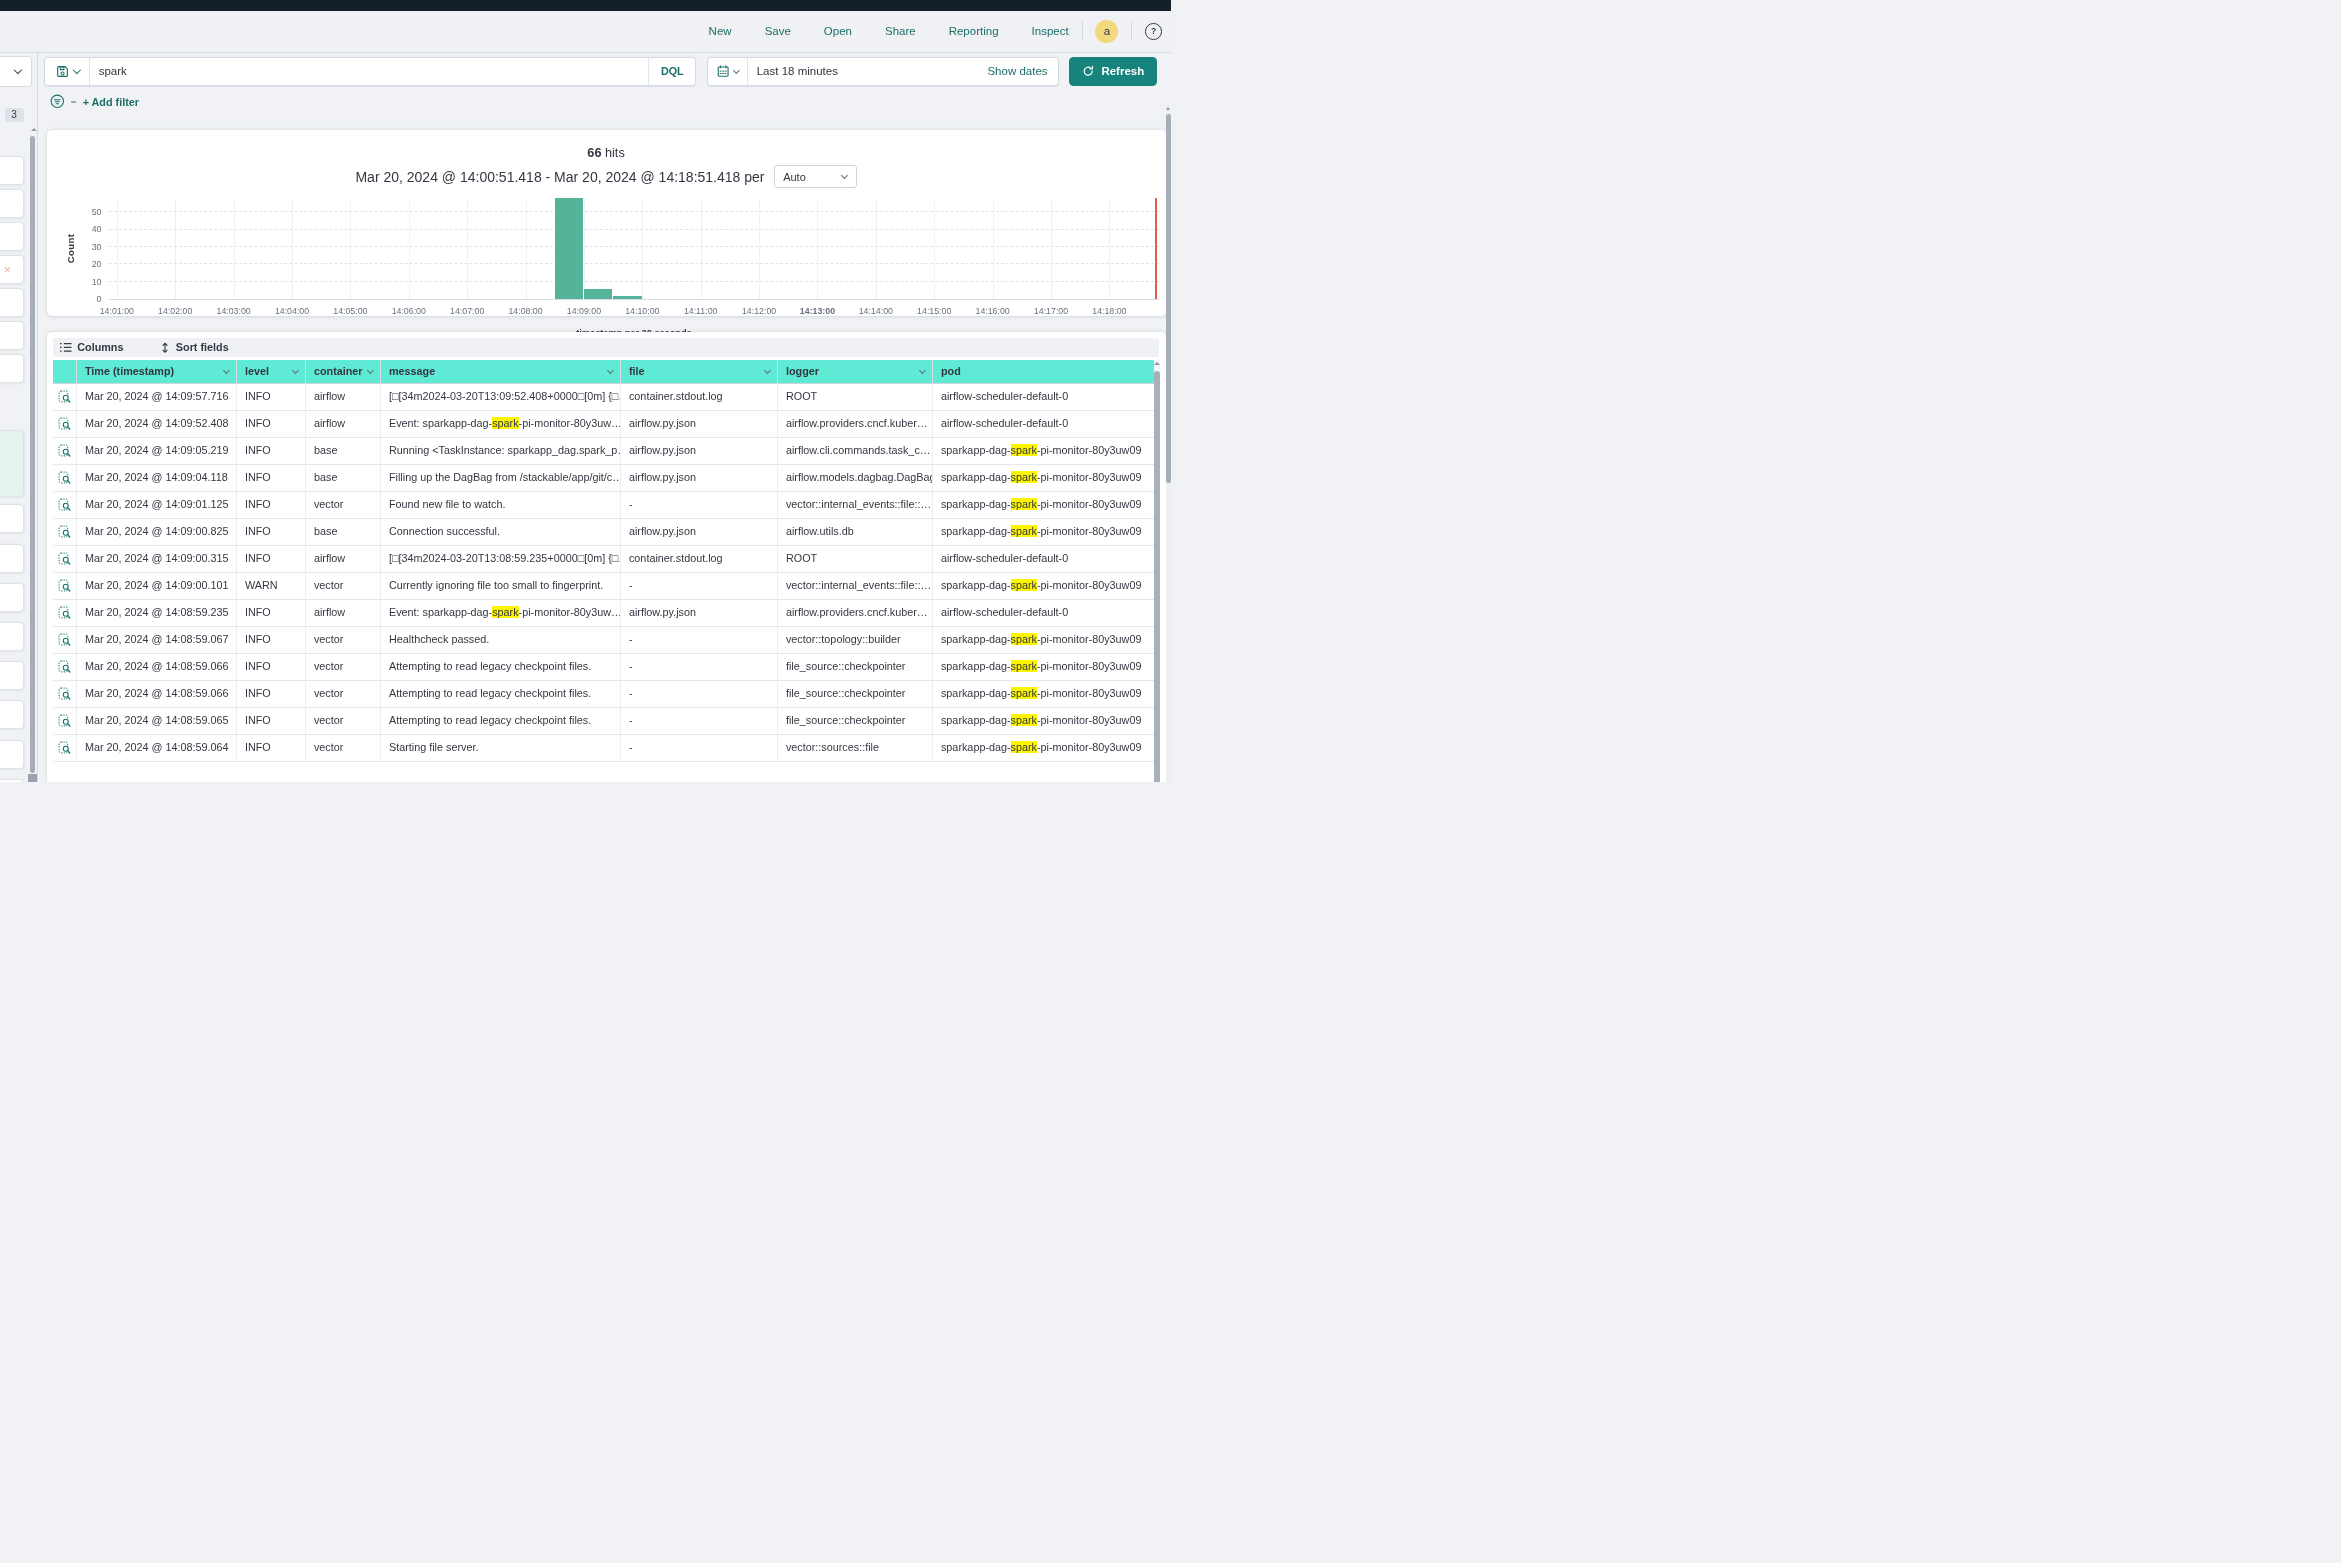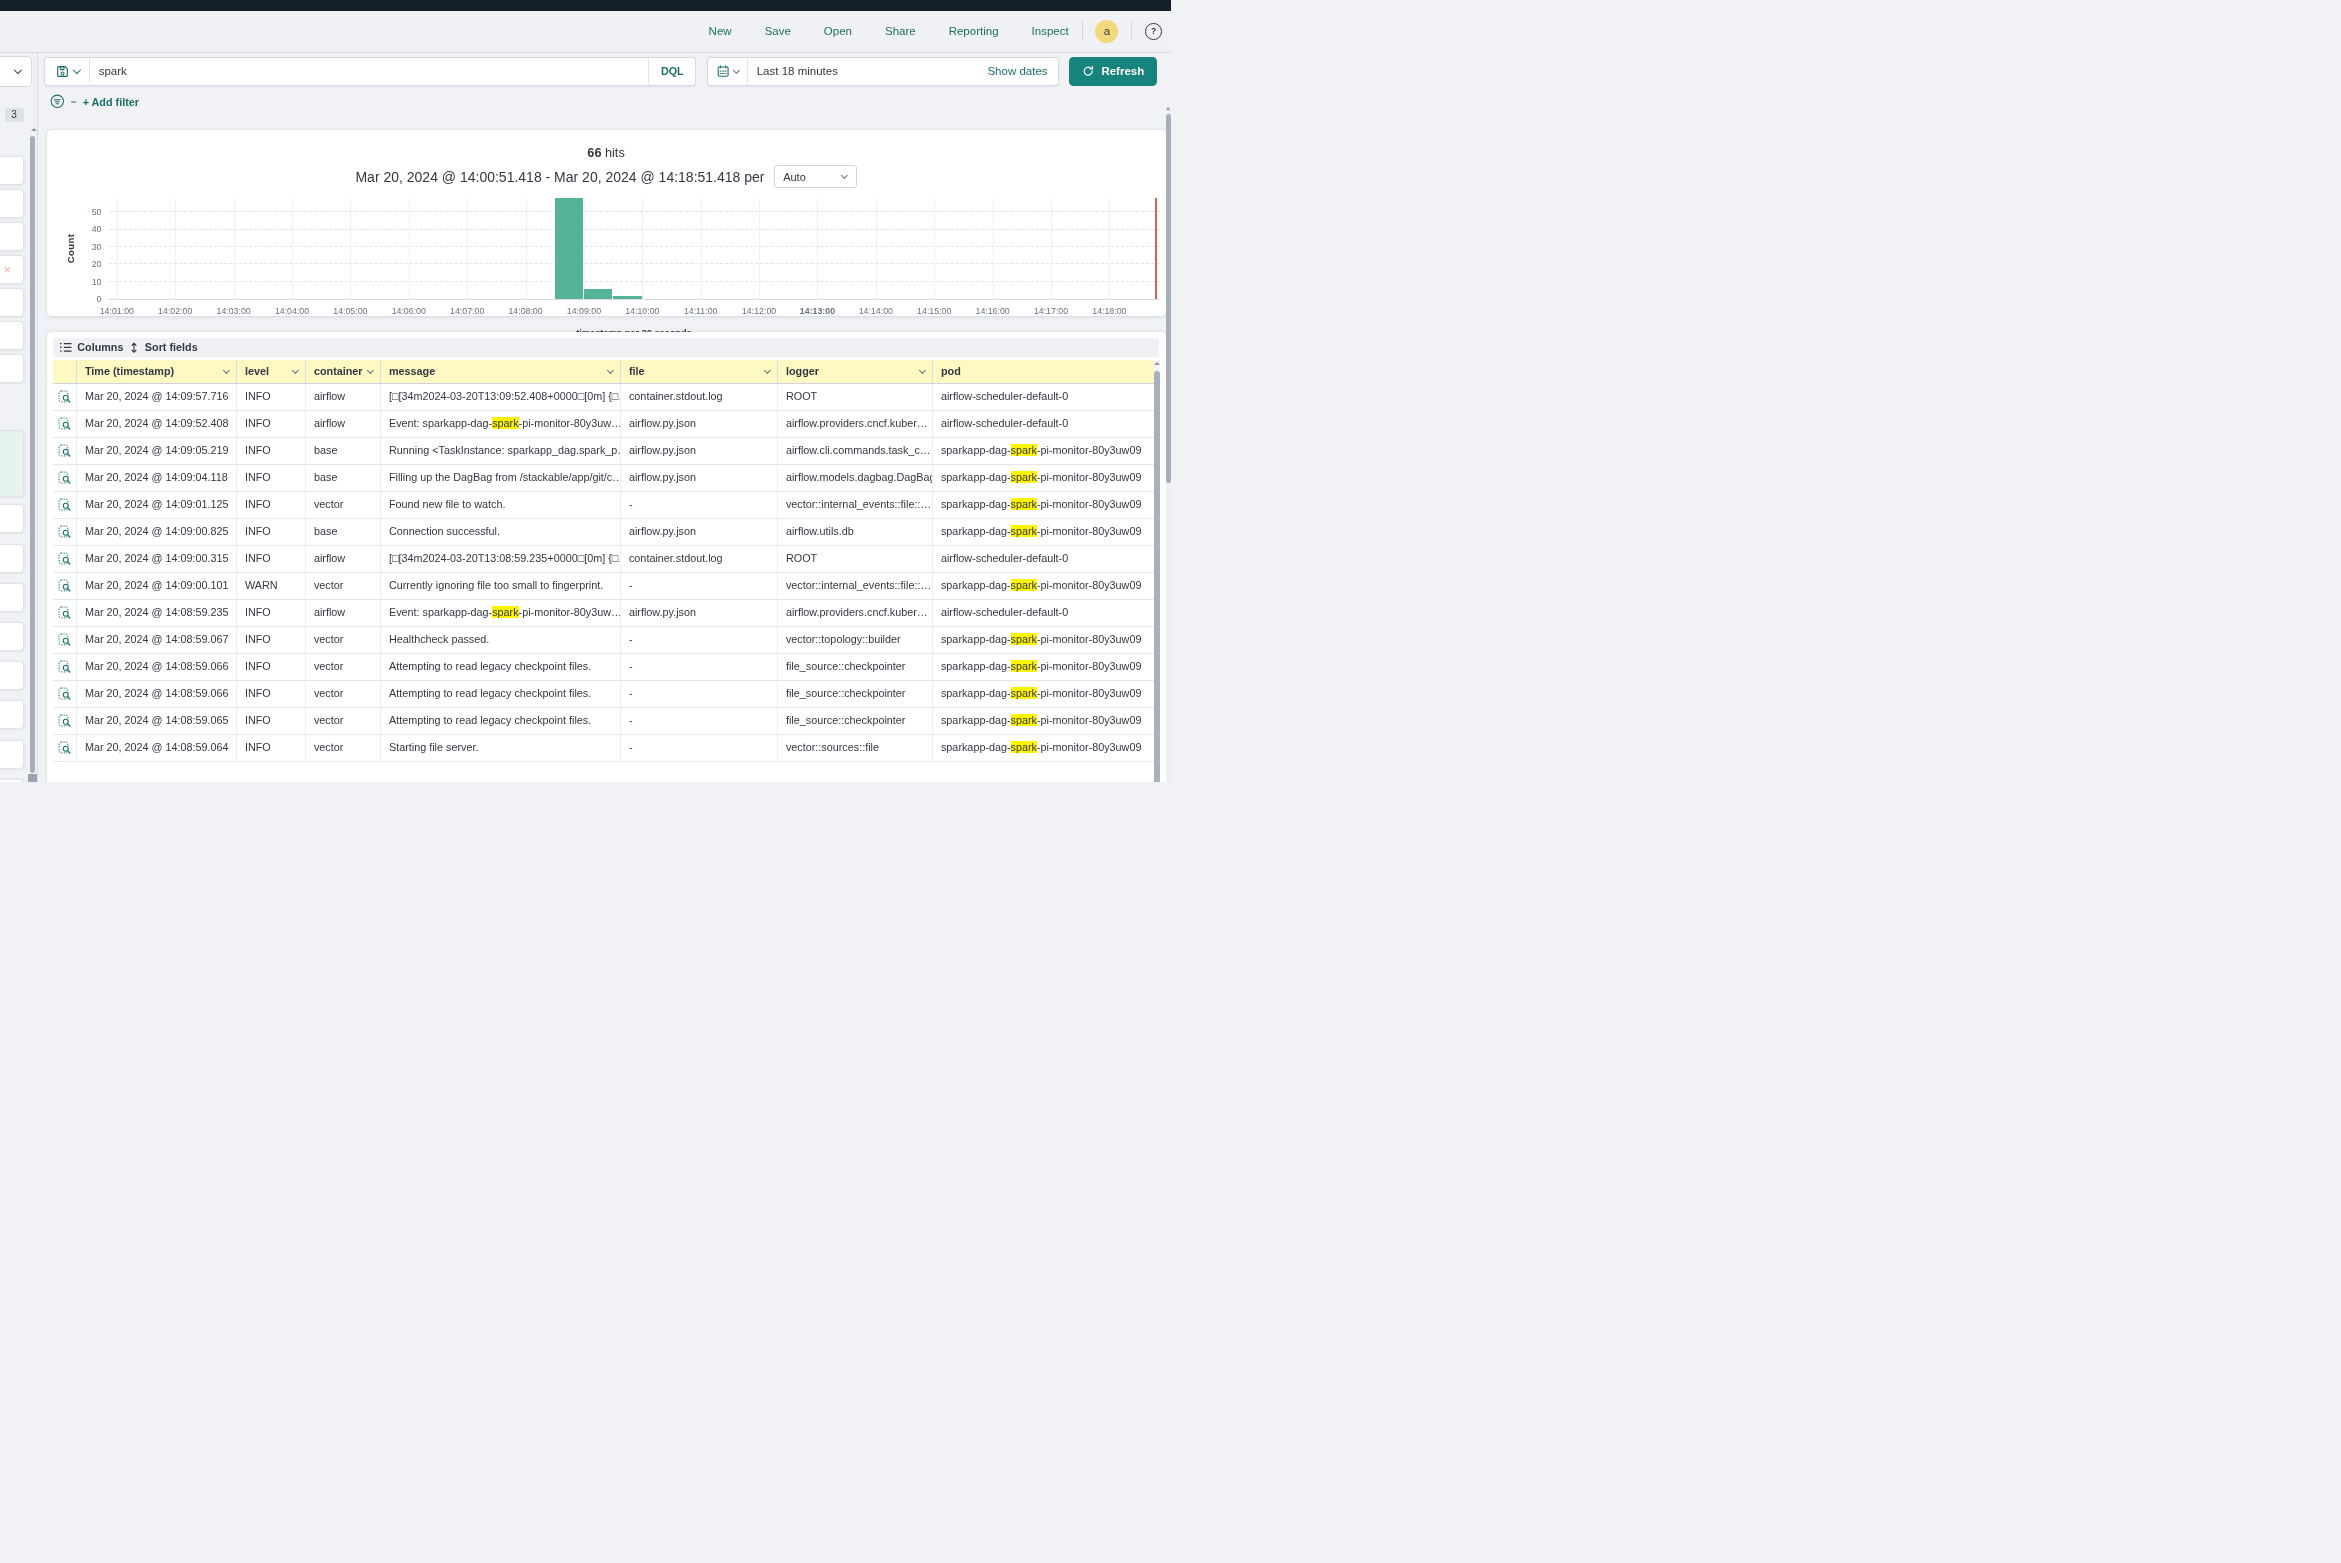--- a/index.html
+++ b/index.html
@@ -65,24 +65,24 @@
         writing-mode:vertical-rl;transform:rotate(180deg);font-size:9.6px;font-weight:700;letter-spacing:0.4px;}
   .gy{position:absolute;left:0;right:0;height:0;border-top:0.8px dashed #dfe3ea;}
   .gx{position:absolute;top:0;bottom:0;width:0;border-left:0.8px solid #eef1f5;}
   .ytick{position:absolute;right:calc(100% + 7px);font-size:8.8px;color:#69707d;line-height:10.8px;}
   .xtick{position:absolute;top:calc(100% + 6.2px);transform:translateX(-50%);font-size:8.8px;color:#69707d;white-space:nowrap;}
   .bar{position:absolute;bottom:0;background:#54b399;}
   .nowline{position:absolute;top:0;bottom:0;width:1.5px;background:#d9604c;}
   .xlabel{position:absolute;left:62px;right:6.2px;top:138px;text-align:center;font-size:9.2px;font-weight:700;}
   
   .table-panel{margin-top:15.4px;height:461px;padding-top:6.2px;box-sizing:border-box;position:relative;}
-  .ttoolbar{height:18.5px;margin:0 6.2px;background:#eff1f4;border-radius:3.1px;display:flex;align-items:center;gap:6px;padding-left:7.7px;}
+  .ttoolbar{height:18.5px;margin:0 6.2px;background:#eff1f4;border-radius:3.1px;display:flex;align-items:center;gap:37px;padding-left:7.7px;}
   .tbtn{display:flex;align-items:center;gap:5.4px;font-size:10.8px;font-weight:600;color:#343741;cursor:pointer;}
   .tablewrap{margin:3.1px 6.2px 0;}
-  .th-row{display:flex;height:23px;background:#fef9c3;border-bottom:0.8px solid #cfd4dc;}
+  .th-row{display:flex;height:23px;background:#5eead4;border-bottom:0.8px solid #cfd4dc;}
   .th{display:flex;align-items:center;justify-content:space-between;box-sizing:border-box;
       padding:0 7px 0 7.7px;font-size:10.8px;font-weight:700;border-right:0.8px solid #d9dde3;overflow:hidden;white-space:nowrap;}
   .tr{display:flex;height:26px;background:#fff;border-bottom:0.8px solid #e4e8ee;}
   .td{box-sizing:border-box;padding:0 6.2px 0 7.7px;font-size:10.8px;line-height:25px;border-right:0.8px solid #eceef2;
       overflow:hidden;white-space:nowrap;}
   .c-icon{width:24.6px;display:flex;align-items:center;justify-content:center;padding:0;}
   .c-time{width:160px;}
   .c-level{width:69px;}
   .c-cont{width:75px;}
   .c-msg{width:240px;}

